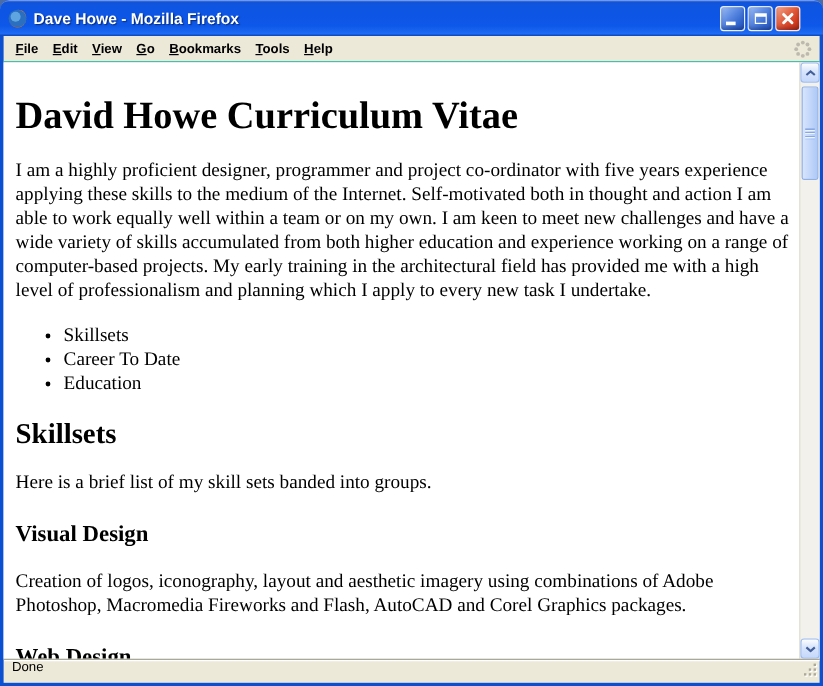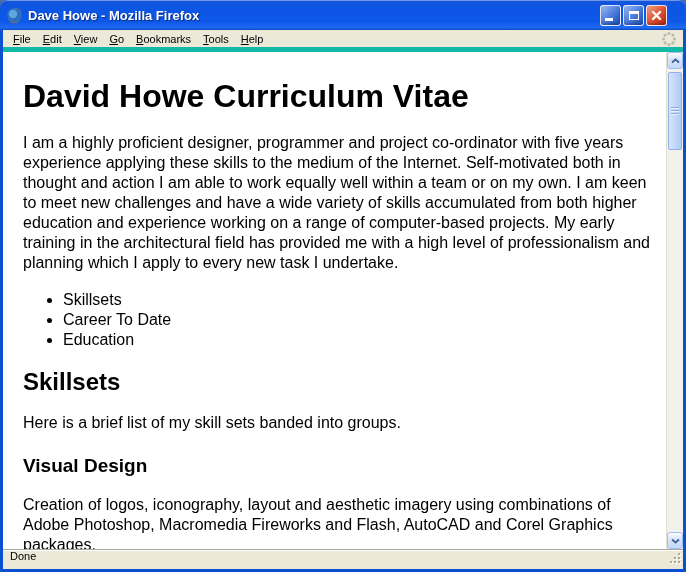--- a/index.html
+++ b/index.html
@@ -40,36 +40,36 @@
   .btn-blue{background:linear-gradient(135deg,#9cbcf2 0%,#5585e0 45%,#3366cc 75%,#2450b4 100%);}
   .btn-red{background:linear-gradient(135deg,#f0a58c 0%,#e25c3c 45%,#d13a1f 75%,#aa2a10 100%);}
   .glyph-min{position:absolute;left:4px;bottom:4px;width:8px;height:3px;background:#fff;}
   .glyph-max{position:absolute;left:5px;top:5px;width:10px;height:9px;border:1px solid #fff;border-top:3px solid #fff;}
   .glyph-x{position:absolute;left:3px;top:3px;}
 
   
   .menubar{
     height:22px;flex:none;margin:0 3px;
     background:#ece9d8;
-    border-bottom:5px solid #14b8a6;
+    border-bottom:1px solid #14b8a6;
     display:flex;align-items:center;
     padding-left:4px;
-    font-size:11px;color:#000;
+    font-size:11px;color:#000;font-weight:bold;
   }
   .menu-item{padding:3px 6px;cursor:default;}
   .menu-item u{text-decoration:underline;}
   .throbber{margin-left:auto;margin-right:5px;width:18px;height:18px;flex:none;}
 
   
   .content-row{flex:1;min-height:0;margin:0 3px;display:flex;background:#fff;}
   .viewport{
     flex:1;min-width:0;overflow:hidden;background:#fff;
-    font-family:Liberation Sans, sans-serif;
+    font-family:Liberation Serif, serif;
     font-size:16px;color:#000;
-    padding:8px 8px 0 20px;
+    padding:8px 8px 0 10px;
   }
   .viewport h1{font-size:32px;line-height:37px;margin:18px 0;font-weight:bold;}
   .viewport p{margin:17px 0;line-height:20px;}
   .viewport ul{margin:17px 0;padding-left:40px;line-height:20px;}
   .viewport li{margin:0;}
   .viewport h2{font-size:24px;line-height:28px;margin:18px 0 16px;font-weight:bold;}
   .viewport h3{font-size:19px;line-height:22px;margin:22px 0 18px;font-weight:bold;}
 
   
   .scrollbar{width:17px;flex:none;background:#f3f1ec;display:flex;flex-direction:column;border-left:1px solid #e2dfd2;}

